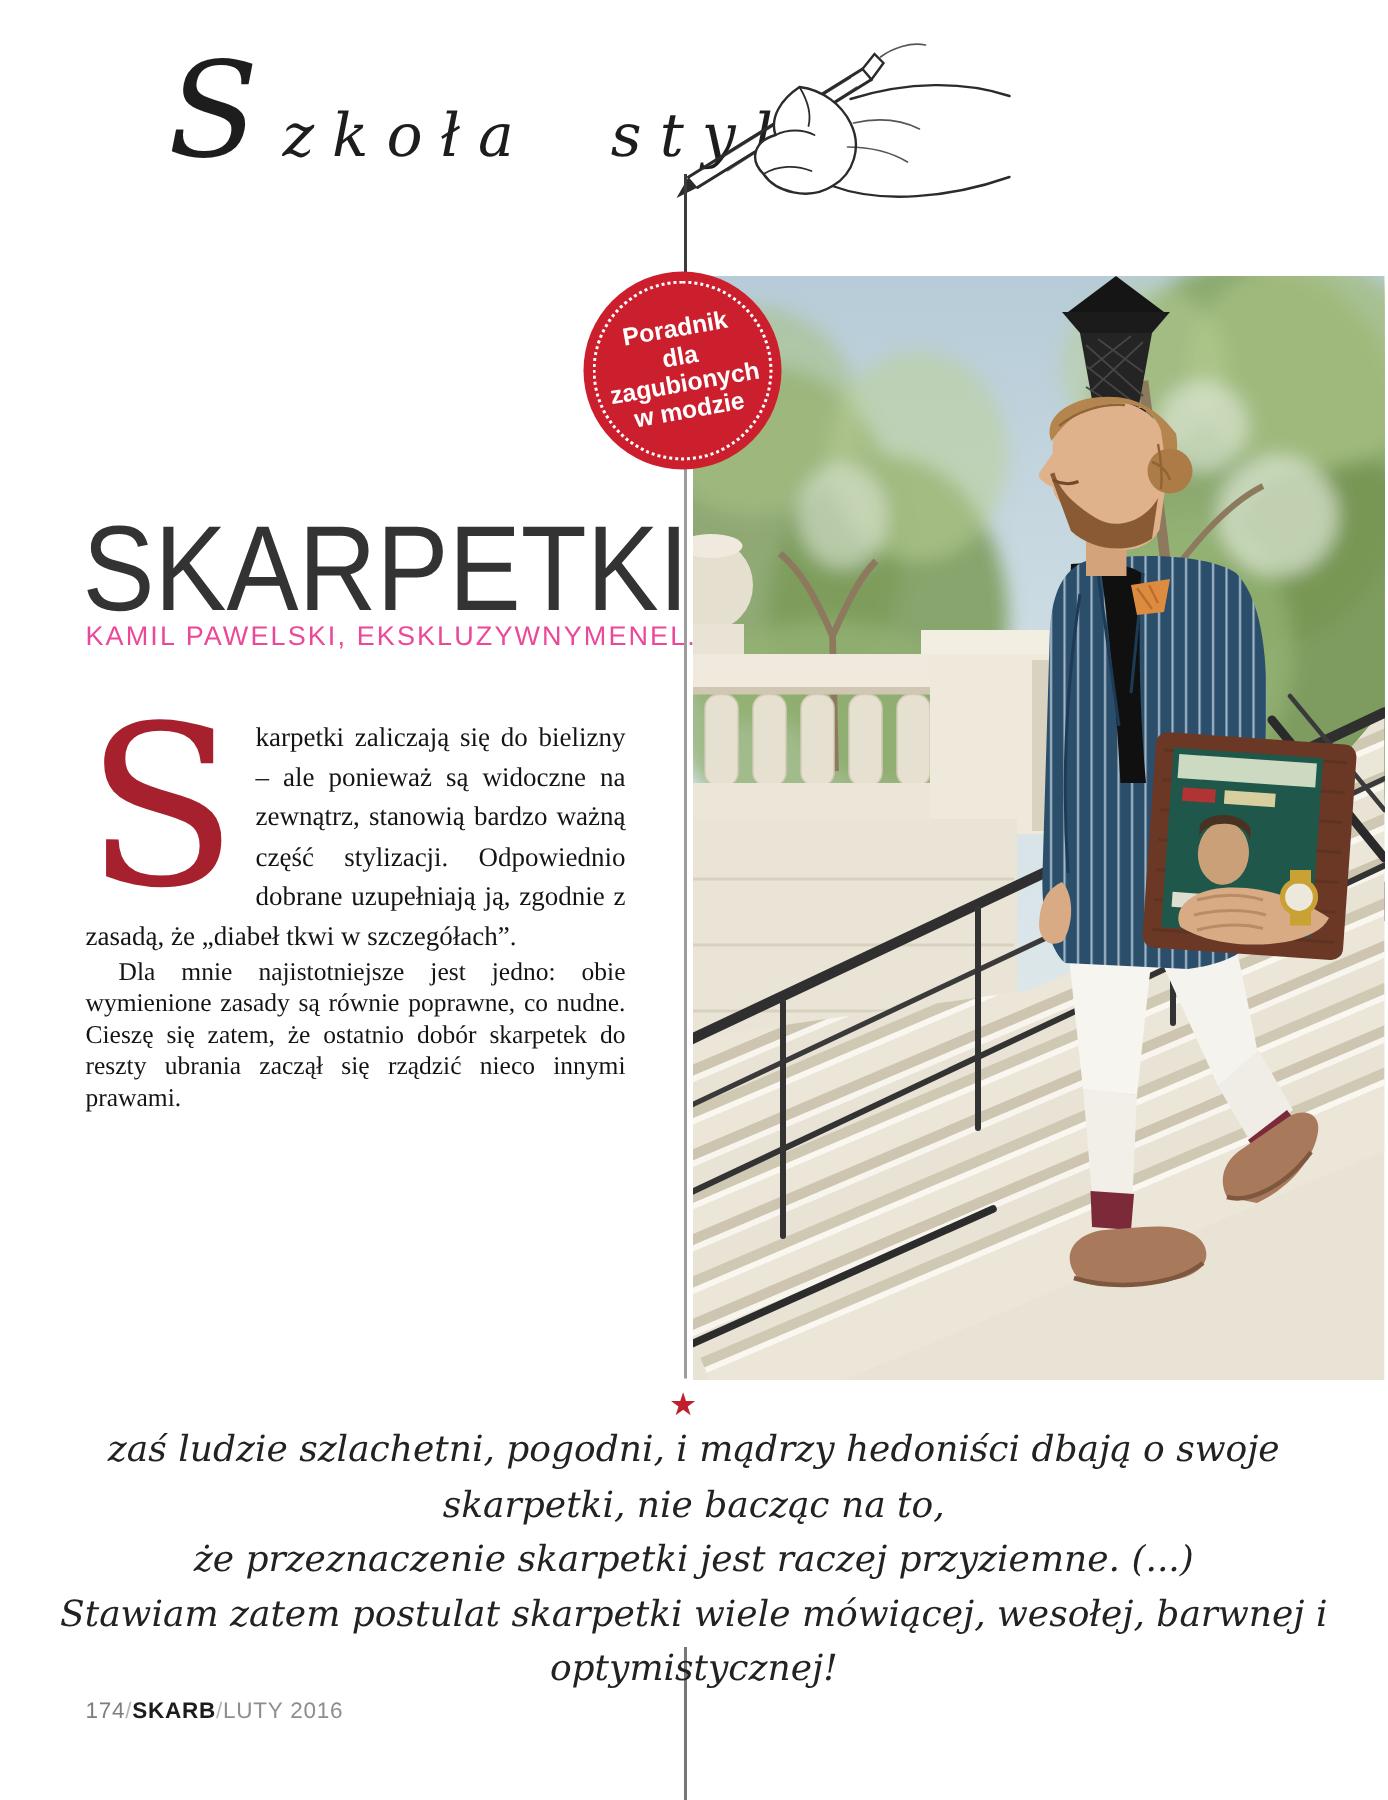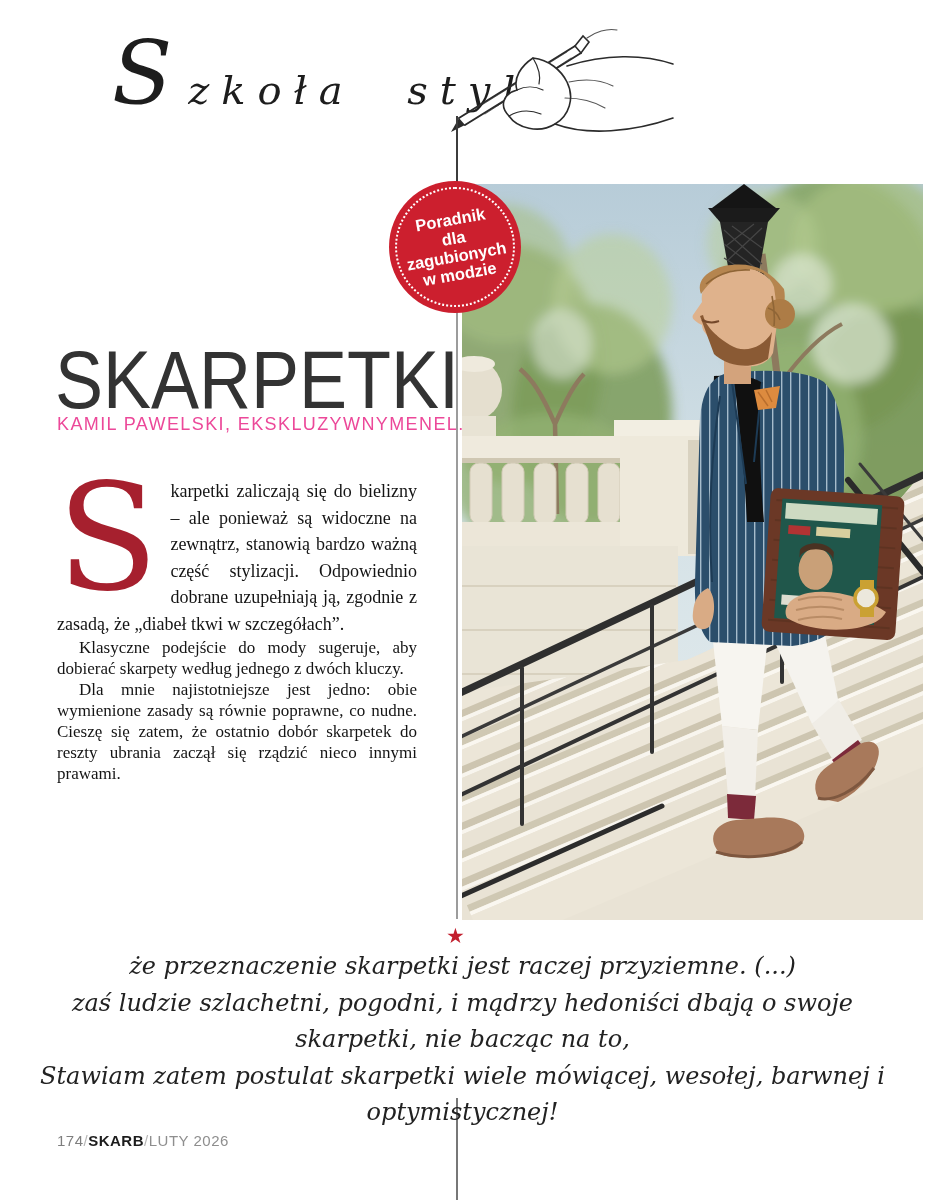--- a/index.html
+++ b/index.html
@@ -283,29 +283,28 @@
         <path d="M244,100 C256,90 272,85 288,86 M310,112 C312,122 313,132 312,142 M306,124 C312,126 316,130 318,136" stroke="#8f6536" stroke-width="1.6" fill="none"></path>
       </g>
     </svg>
   </div>
 
   <h2 class="article-title">SKARPETKI</h2>
   <div class="article-byline">KAMIL PAWELSKI, EKSKLUZYWNYMENEL.COM</div>
 
   <div class="article-body">
     <p class="first"><span class="dropcap">S</span><span>karpetki zaliczają się do bielizny – ale ponieważ są widoczne na zewnątrz, stanowią bardzo ważną część stylizacji. Odpowiednio dobrane uzupełniają ją, zgodnie z zasadą, że „diabeł tkwi w szczegółach”.</span></p>
-    <p class="indent">Klasyczne podejście do mody sugeruje, aby dobierać skarpety według jednego z dwóch kluczy.</p>
     <p class="indent">Dla mnie najistotniejsze jest jedno: obie wymienione zasady są równie poprawne, co nudne. Cieszę się zatem, że ostatnio dobór skarpetek do reszty ubrania zaczął się rządzić nieco innymi prawami.</p>
   </div>
 
   <div class="quote-star">★</div>
   <div class="pull-quote">
+    <div>zaś ludzie szlachetni, pogodni, i mądrzy hedoniści dbają o swoje skarpetki, nie bacząc na to,</div>
     <div>że przeznaczenie skarpetki jest raczej przyziemne. (...)</div>
-    <div>zaś ludzie szlachetni, pogodni, i mądrzy hedoniści dbają o swoje skarpetki, nie bacząc na to,</div>
     <div>Stawiam zatem postulat skarpetki wiele mówiącej, wesołej, barwnej i optymistycznej!</div>
 
   </div>
 
   <div class="footer">
-    <span class="pageno">174</span><span class="sep">/</span><span class="mag">SKARB</span><span class="sep">/</span><span class="issue">LUTY 2026</span>
+    <span class="pageno">174</span><span class="sep">/</span><span class="mag">SKARB</span><span class="sep">/</span><span class="issue">LUTY 2016</span>
   </div>
 
 </div>
 
 </body></html>

